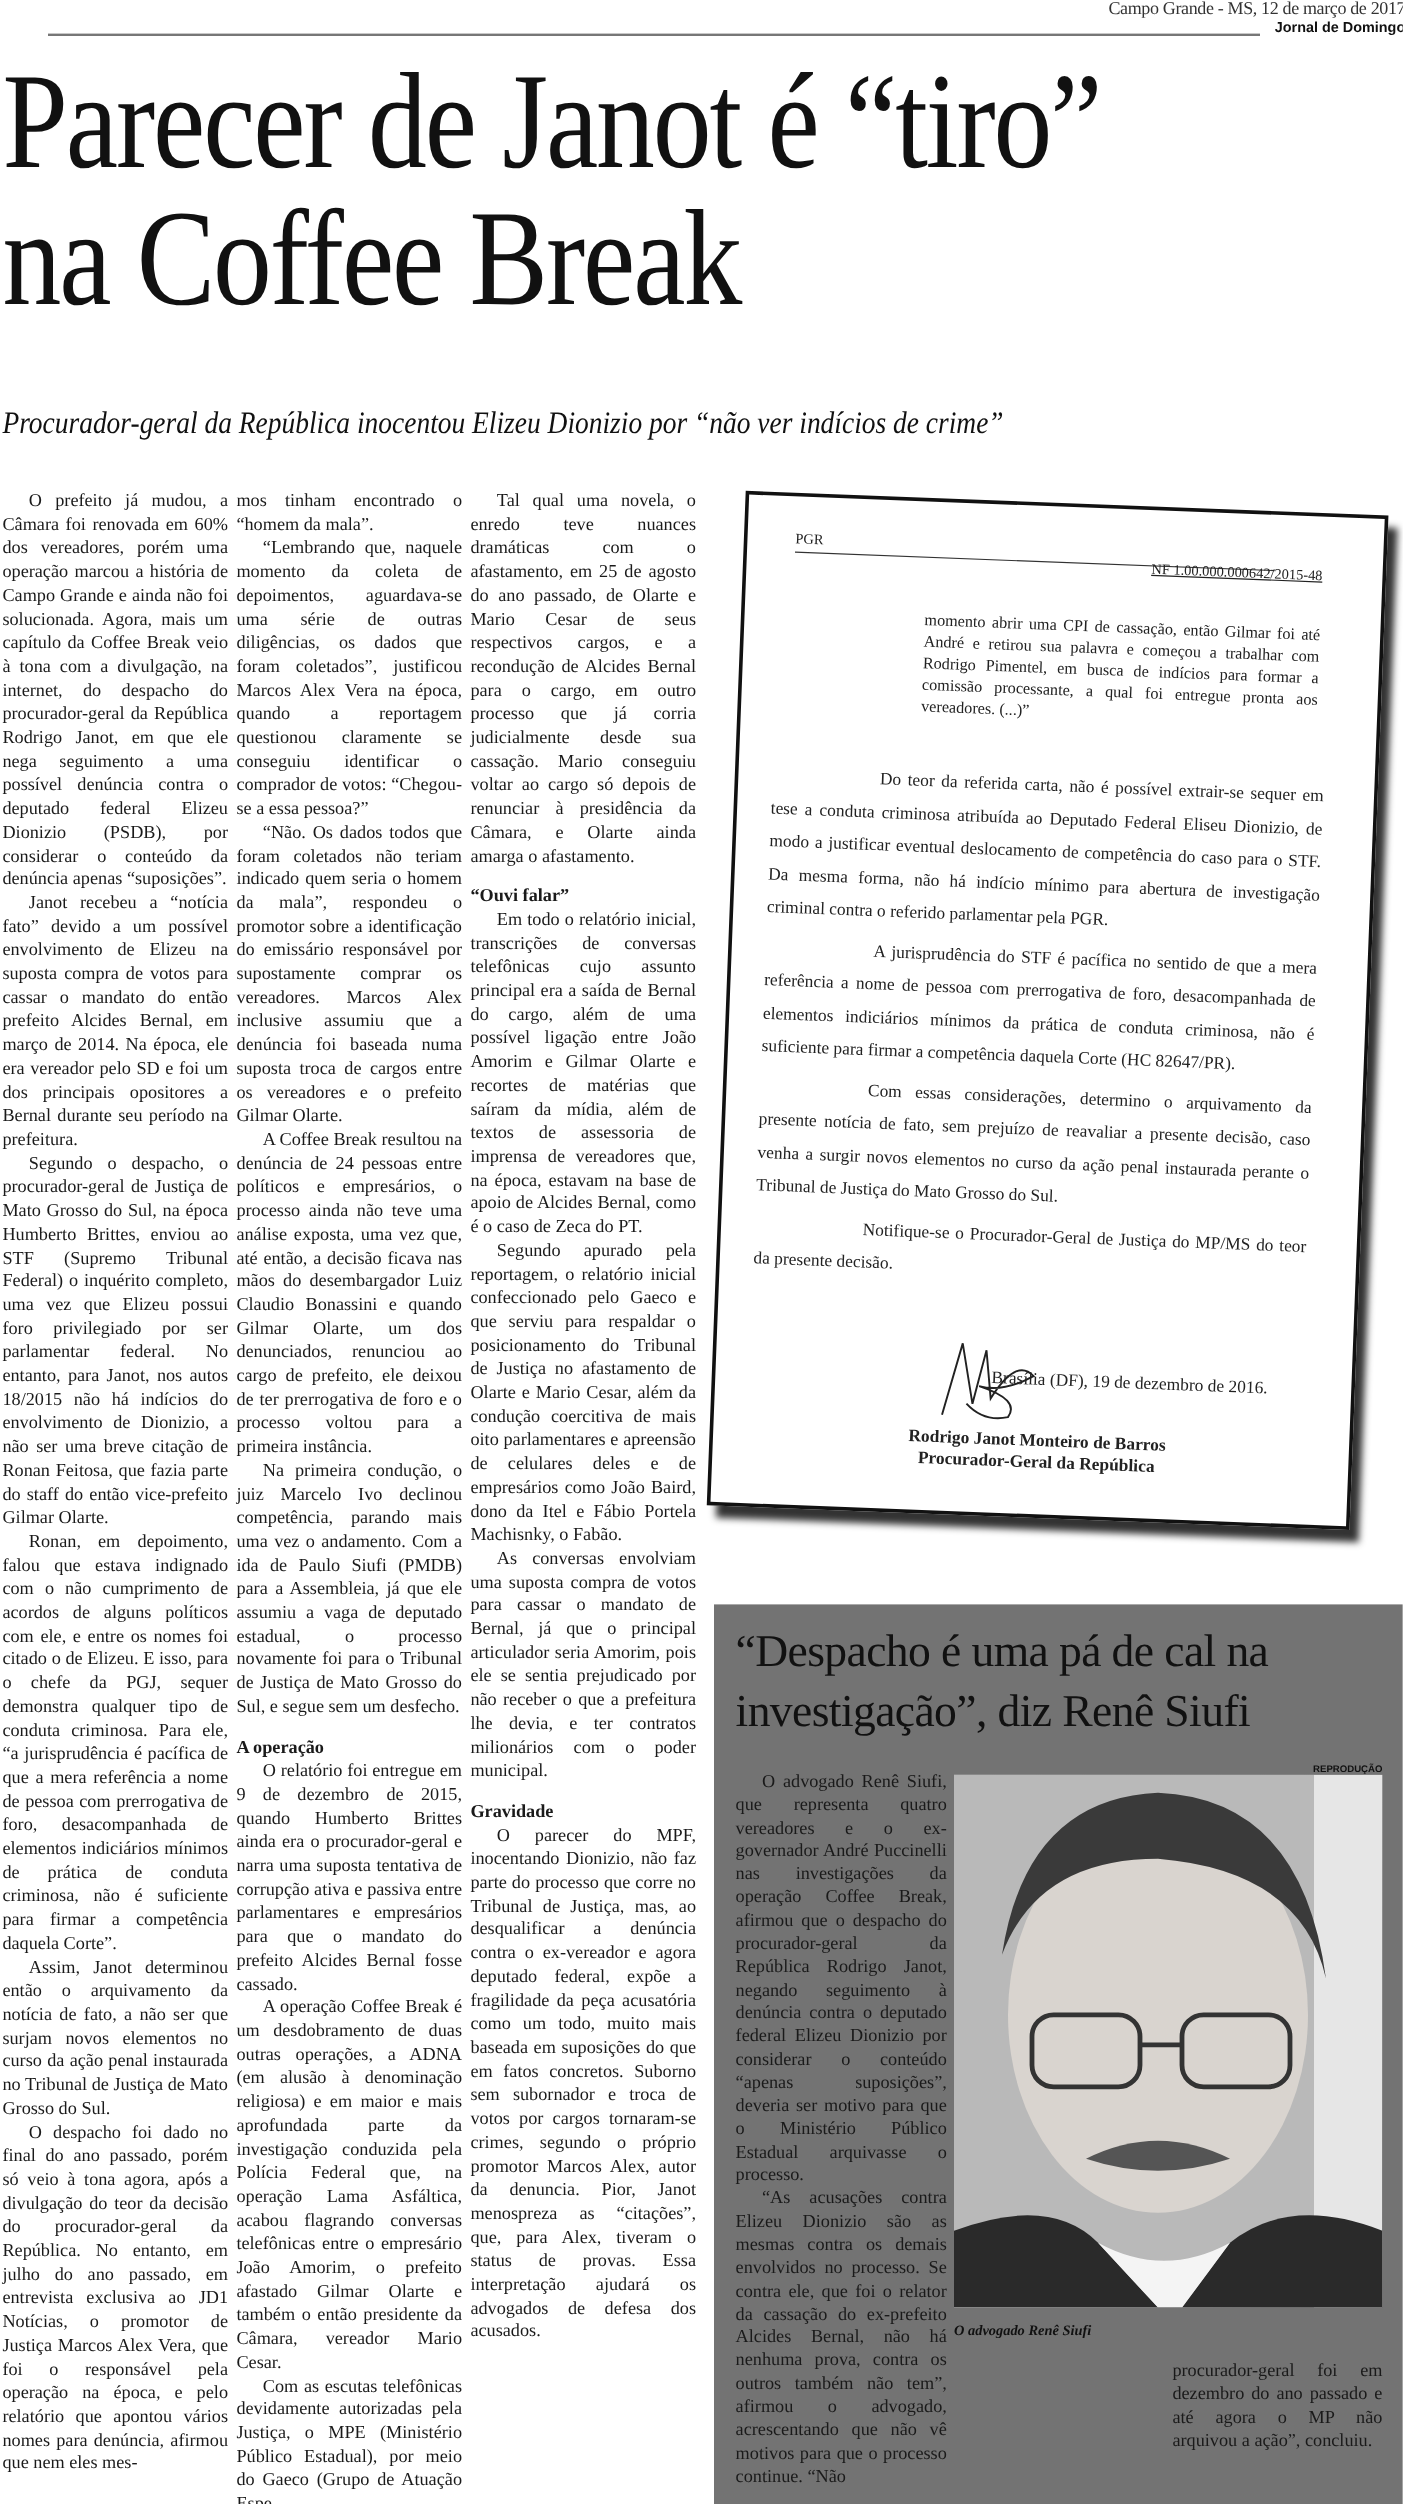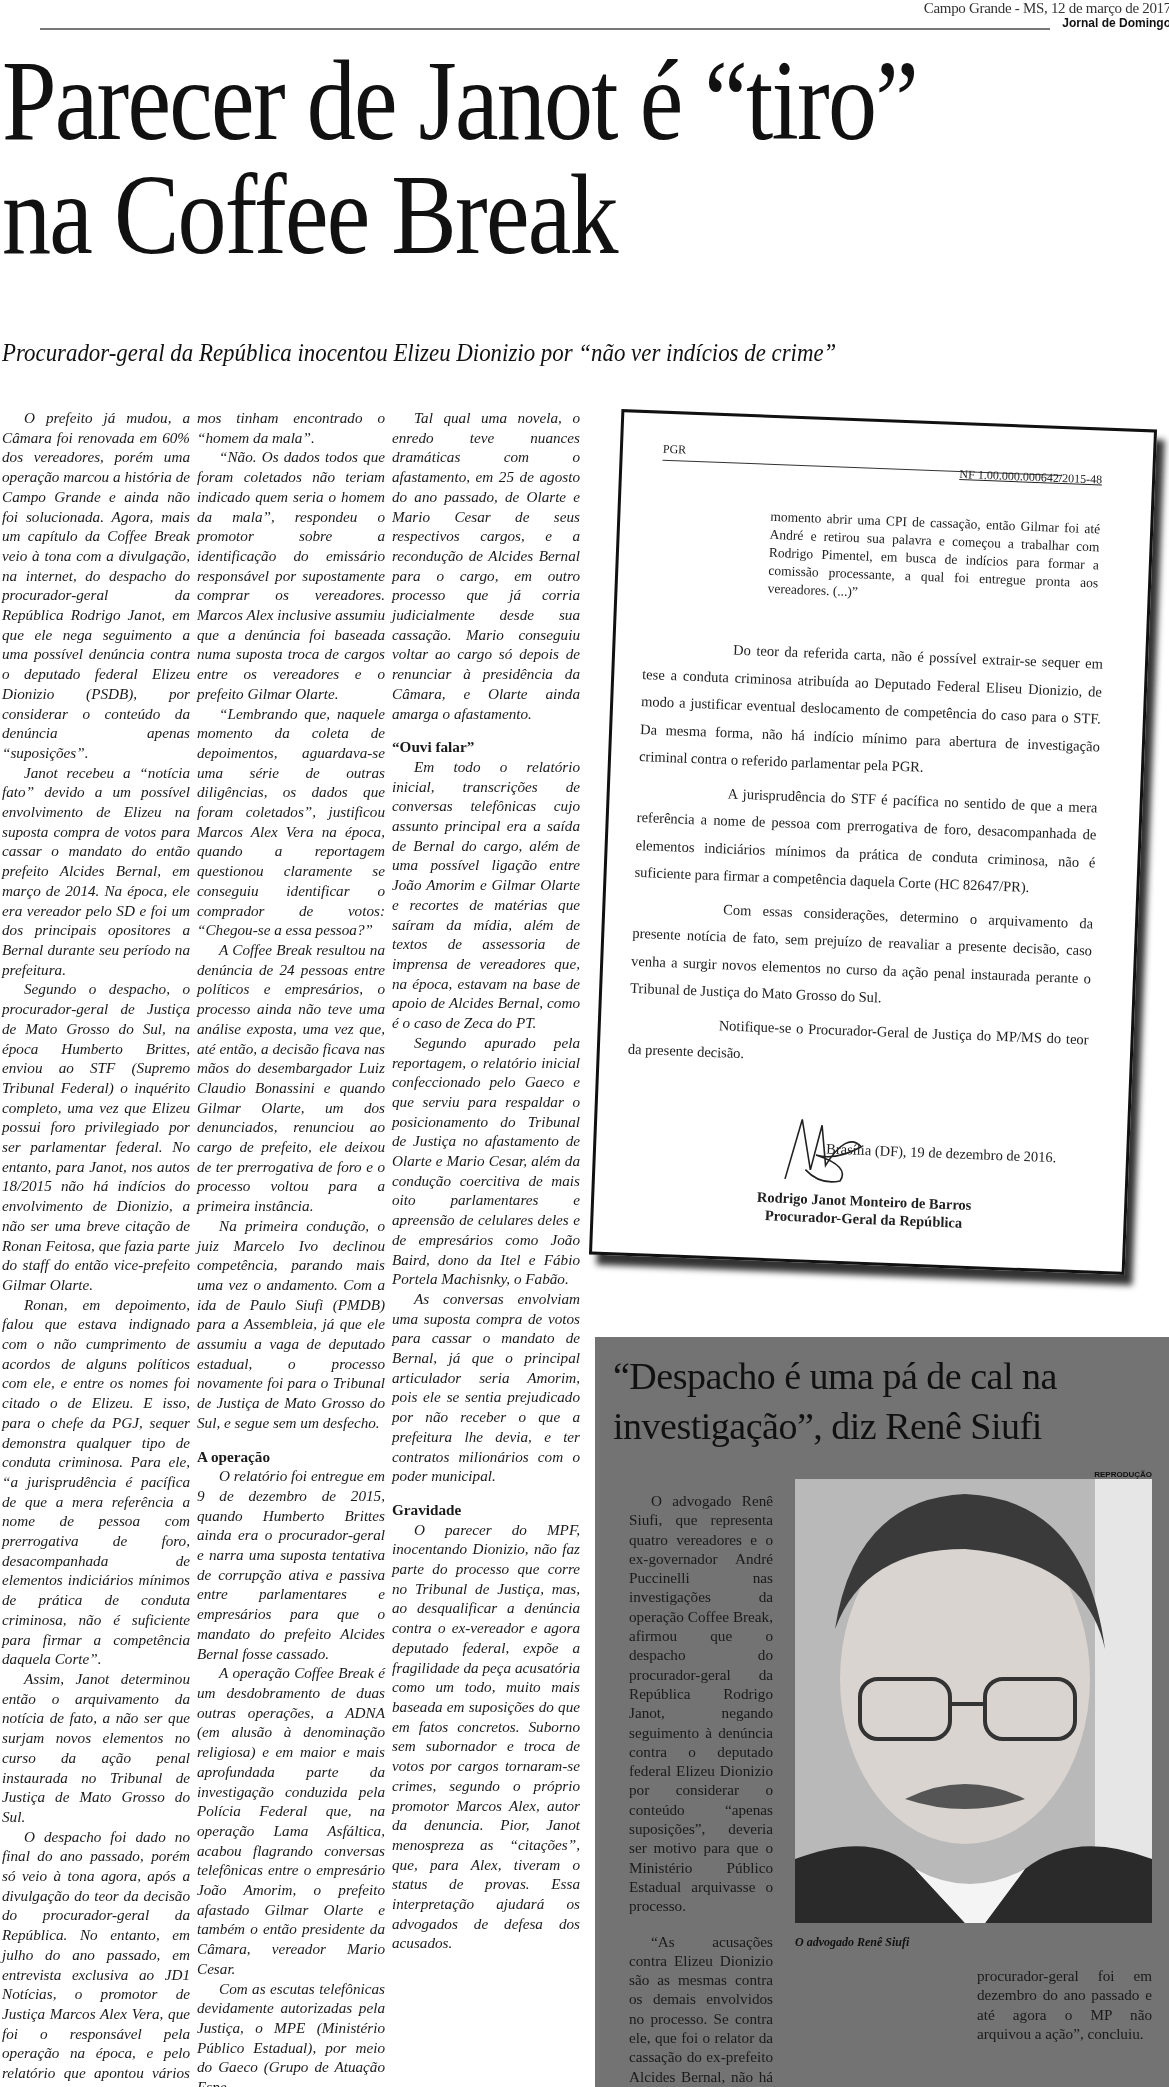--- a/index.html
+++ b/index.html
@@ -7,41 +7,41 @@
   .masthead { position:absolute; top:0; left:0; width:1169px; height:32px;margin-left:40px; }
   .mast-line { position:absolute; left:0; top:28px; width:1010px; height:2px; background:#777; }
   .mast-date { position:absolute; right:38px; top:0px; font-size:15px; color:#333; font-family:"Liberation Serif",serif; letter-spacing:-0.3px; }
   .mast-paper { position:absolute; right:38px; top:16px; font-size:12px; font-weight:bold; font-family:"Liberation Sans",sans-serif; color:#111;text-align:right; }
   .mast-sep { position:absolute; right:26px; top:2px; width:1px; height:28px; background:#999; }
   .mast-page { position:absolute; right:4px; top:-2px; font-size:28px; font-weight:bold; font-family:"Liberation Sans",sans-serif; color:#666; }
   .headline { position:absolute; left:2px; top:44px; width:1160px; font-size:114px; line-height:114px; letter-spacing:-2px; transform:scaleX(0.86); transform-origin:left top; }
   .headline div { white-space:nowrap; }
   .subhead { position:absolute; left:2px; top:338px; font-size:26px; font-style:italic; white-space:nowrap; transform:scaleX(0.88); transform-origin:left top; color:#111; }
   .col { position:absolute; top:408px; font-size:15.2px; line-height:19.7px; text-align:justify; hyphens:manual; color:#1a1a1a; }
-  .col p { margin:0; text-indent:22px;font-style:italic; }
+  .col p { margin:0; text-indent:22px; }
   .col p.noind { text-indent:0; }
   .col h4 { margin:14px 0 0 0; font-size:15.2px; font-weight:bold; line-height:19.7px; }
   .c1 { left:2px; width:188px; }
   .c2 { left:197px; width:188px; }
   .c3 { left:392px; width:188px; }
   .docwrap { position:absolute; left:595px; top:413px; width:560px; height:860px; }
   .docpage { position:absolute; left:10px; top:6px; width:530px; height:840px; background:#fff; border:3px solid #111; transform:rotate(2.2deg); transform-origin:center; box-shadow:8px 10px 6px #333; font-family:"Liberation Serif",serif; color:#222; }
   .doc-pgr { position:absolute; left:40px; top:28px; font-size:12px; }
   .doc-rule { position:absolute; left:40px; top:46px; width:400px; height:1px; background:#333; }
   .doc-nf { position:absolute; right:50px; top:42px; font-size:12px; text-decoration:underline; }
   .doc-quote { position:absolute; left:150px; top:90px; width:330px; font-size:13.5px; line-height:18px; text-align:justify; }
   .doc-body { position:absolute; left:28px; top:220px; width:460px; font-size:14.5px; line-height:27.5px; text-align:justify; }
   .doc-body p { margin:0 0 6px 0; text-indent:90px; }
   .doc-date { position:absolute; left:230px; top:720px; font-size:14.5px; }
   .doc-sig { position:absolute; left:170px; top:690px; width:110px; height:80px; }
   .doc-name { position:absolute; left:150px; top:770px; font-size:14.5px; font-weight:bold; text-align:center; width:240px; line-height:18px; }
   .sidebar { position:absolute; left:595px; top:1337px; width:574px; height:965px; background:#737373; }
   .sb-title { position:absolute; left:18px; top:14px; font-size:38px; line-height:50px; color:#111; letter-spacing:-0.5px; }
   .sb-col { position:absolute; font-size:15.2px; line-height:19.3px; text-align:justify; color:#1a1a1a; }
-  .sb-col p { margin:16px; text-indent:22px; }
+  .sb-col p { margin:0; text-indent:22px; }
   .sb-c1 { left:2px; top:138px; width:186px; }
   .sb-credit { position:absolute; right:17px; top:133px; font-size:8px; font-weight:bold; font-family:"Liberation Sans",sans-serif; color:#111; }
   .sb-photo { position:absolute; left:200px; top:142px; width:357px; height:444px; background:linear-gradient(135deg,#e8e8e8 0%,#bdbdbd 40%,#5a5a5a 100%); overflow:hidden; }
   .sb-caption { position:absolute; left:200px; top:598px; font-size:12px; font-style:italic; font-weight:bold; color:#111; }
   .sb-bcol { position:absolute; top:629px; font-size:15.2px; line-height:19.3px; text-align:justify; color:#1a1a1a; }
   .sb-bc1 { left:200px; width:175px; }
   .sb-bc2 { left:382px; width:175px; }
 </style>
 </head>
 <body>
@@ -65,22 +65,22 @@
   <p>O prefeito já mudou, a Câmara foi renovada em 60% dos vereadores, porém uma operação marcou a história de Campo Grande e ainda não foi solucionada. Agora, mais um capítulo da Coffee Break veio à tona com a divulgação, na internet, do despacho do procurador-geral da República Rodrigo Janot, em que ele nega seguimento a uma possível denúncia contra o deputado federal Elizeu Dionizio (PSDB), por considerar o conteúdo da denúncia apenas “suposições”.</p>
   <p>Janot recebeu a “notícia fato” devido a um possível envolvimento de Elizeu na suposta compra de votos para cassar o mandato do então prefeito Alcides Bernal, em março de 2014. Na época, ele era vereador pelo SD e foi um dos principais opositores a Bernal durante seu período na prefeitura.</p>
   <p>Segundo o despacho, o procurador-geral de Justiça de Mato Grosso do Sul, na época Humberto Brittes, enviou ao STF (Supremo Tribunal Federal) o inquérito completo, uma vez que Elizeu possui foro privilegiado por ser parlamentar federal. No entanto, para Janot, nos autos 18/2015 não há indícios do envolvimento de Dionizio, a não ser uma breve citação de Ronan Feitosa, que fazia parte do staff do então vice-prefeito Gilmar Olarte.</p>
   <p>Ronan, em depoimento, falou que estava indignado com o não cumprimento de acordos de alguns políticos com ele, e entre os nomes foi citado o de Elizeu. E isso, para o chefe da PGJ, sequer demonstra qualquer tipo de conduta criminosa. Para ele, “a jurisprudência é pacífica de que a mera referência a nome de pessoa com prerrogativa de foro, desacompanhada de elementos indiciários mínimos de prática de conduta criminosa, não é suficiente para firmar a competência daquela Corte”.</p>
   <p>Assim, Janot determinou então o arquivamento da notícia de fato, a não ser que surjam novos elementos no curso da ação penal instaurada no Tribunal de Justiça de Mato Grosso do Sul.</p>
   <p>O despacho foi dado no final do ano passado, porém só veio à tona agora, após a divulgação do teor da decisão do procurador-geral da República. No entanto, em julho do ano passado, em entrevista exclusiva ao JD1 Notícias, o promotor de Justiça Marcos Alex Vera, que foi o responsável pela operação na época, e pelo relatório que apontou vários nomes para denúncia, afirmou que nem eles mes-</p>
 </div>
 
 <div class="col c2">
   <p class="noind">mos tinham encontrado o “homem da mala”.</p>
+  <p>“Lembrando que, naquele momento da coleta de depoimentos, aguardava-se uma série de outras diligências, os dados que foram coletados”, justificou Marcos Alex Vera na época, quando a reportagem questionou claramente se conseguiu identificar o comprador de votos: “Chegou-se a essa pessoa?”</p>
   <p>“Não. Os dados todos que foram coletados não teriam indicado quem seria o homem da mala”, respondeu o promotor sobre a identificação do emissário responsável por supostamente comprar os vereadores. Marcos Alex inclusive assumiu que a denúncia foi baseada numa suposta troca de cargos entre os vereadores e o prefeito Gilmar Olarte.</p>
-  <p>“Lembrando que, naquele momento da coleta de depoimentos, aguardava-se uma série de outras diligências, os dados que foram coletados”, justificou Marcos Alex Vera na época, quando a reportagem questionou claramente se conseguiu identificar o comprador de votos: “Chegou-se a essa pessoa?”</p>
   <p>A Coffee Break resultou na denúncia de 24 pessoas entre políticos e empresários, o processo ainda não teve uma análise exposta, uma vez que, até então, a decisão ficava nas mãos do desembargador Luiz Claudio Bonassini e quando Gilmar Olarte, um dos denunciados, renunciou ao cargo de prefeito, ele deixou de ter prerrogativa de foro e o processo voltou para a primeira instância.</p>
   <p>Na primeira condução, o juiz Marcelo Ivo declinou competência, parando mais uma vez o andamento. Com a ida de Paulo Siufi (PMDB) para a Assembleia, já que ele assumiu a vaga de deputado estadual, o processo novamente foi para o Tribunal de Justiça de Mato Grosso do Sul, e segue sem um desfecho.</p>
   <h4>A operação</h4>
   <p>O relatório foi entregue em 9 de dezembro de 2015, quando Humberto Brittes ainda era o procurador-geral e narra uma suposta tentativa de corrupção ativa e passiva entre parlamentares e empresários para que o mandato do prefeito Alcides Bernal fosse cassado.</p>
   <p>A operação Coffee Break é um desdobramento de duas outras operações, a ADNA (em alusão à denominação religiosa) e em maior e mais aprofundada parte da investigação conduzida pela Polícia Federal que, na operação Lama Asfáltica, acabou flagrando conversas telefônicas entre o empresário João Amorim, o prefeito afastado Gilmar Olarte e também o então presidente da Câmara, vereador Mario Cesar.</p>
   <p>Com as escutas telefônicas devidamente autorizadas pela Justiça, o MPE (Ministério Público Estadual), por meio do Gaeco (Grupo de Atuação Espe-</p>
 </div>
 
 <div class="col c3">
   <p>Tal qual uma novela, o enredo teve nuances dramáticas com o afastamento, em 25 de agosto do ano passado, de Olarte e Mario Cesar de seus respectivos cargos, e a recondução de Alcides Bernal para o cargo, em outro processo que já corria judicialmente desde sua cassação. Mario conseguiu voltar ao cargo só depois de renunciar à presidência da Câmara, e Olarte ainda amarga o afastamento.</p>

